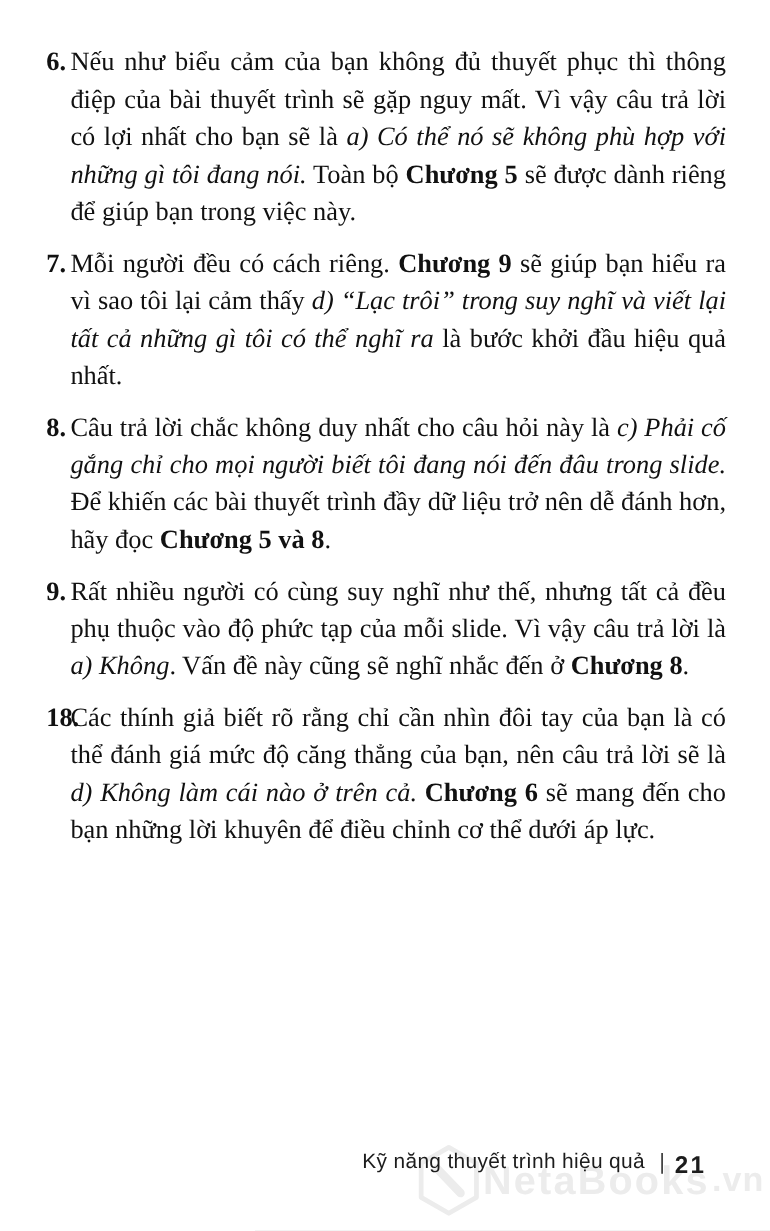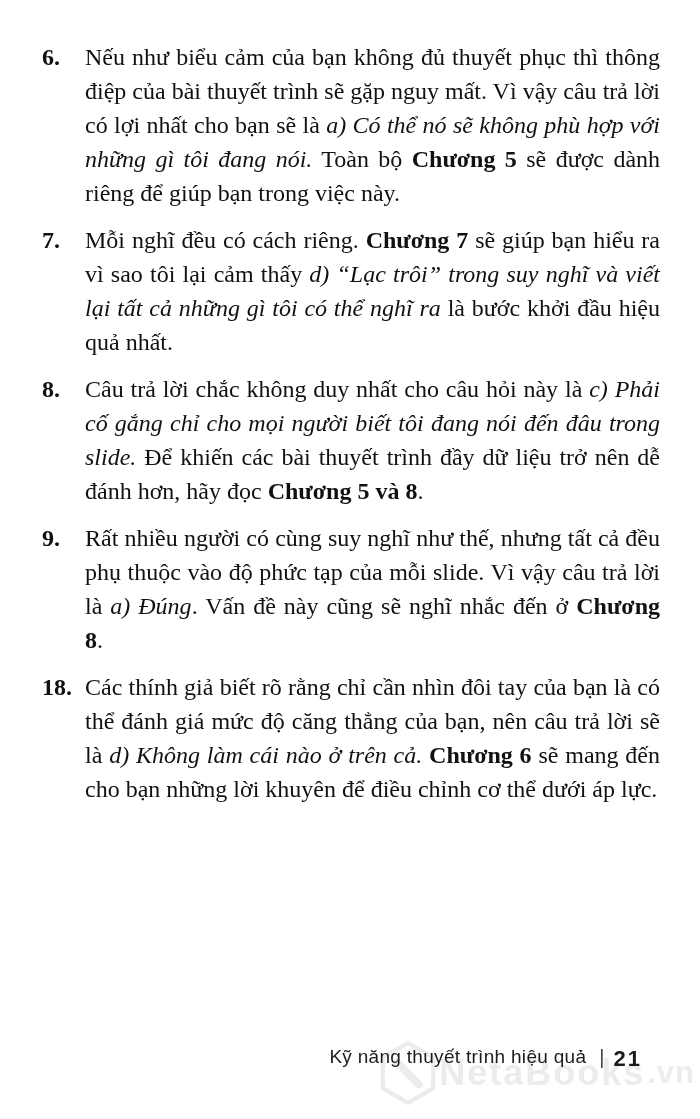--- a/index.html
+++ b/index.html
@@ -28,21 +28,21 @@
     line-height: 34px;
   }
   .item-number {
     position: absolute;
     left: 0;
     top: 0;
     width: 41px;
     font-weight: bold;
   }
   .item-body {
-    margin-left: 43px;
+    margin-left: 22px;
     text-align: justify;
     text-justify: inter-word;
   }
   .seg-roman { font-style: normal; font-weight: normal; }
   .seg-italic { font-style: italic; }
   .seg-bold { font-weight: bold; }
 
   
   .watermark {
     position: absolute;
@@ -108,31 +108,31 @@
   <div class="content">
     <ol class="qa-list">
 
       <li class="qa-item">
         <span class="item-number">6.</span>
         <div class="item-body"><span class="seg-roman">Nếu như biểu cảm của bạn không đủ thuyết phục thì thông điệp của bài thuyết trình sẽ gặp nguy mất. Vì vậy câu trả lời có lợi nhất cho bạn sẽ là </span><span class="seg-italic">a) Có thể nó sẽ không phù hợp với những gì tôi đang nói.</span><span class="seg-roman"> Toàn bộ </span><span class="seg-bold">Chương 5</span><span class="seg-roman"> sẽ được dành riêng để giúp bạn trong việc này.</span></div>
       </li>
 
       <li class="qa-item">
         <span class="item-number">7.</span>
-        <div class="item-body"><span class="seg-roman">Mỗi nghĩ đều có cách riêng. </span><span class="seg-bold">Chương 7</span><span class="seg-roman"> sẽ giúp bạn hiểu ra vì sao tôi lại cảm thấy </span><span class="seg-italic">d) “Lạc trôi” trong suy nghĩ và viết lại tất cả những gì tôi có thể nghĩ ra</span><span class="seg-roman"> là bước khởi đầu hiệu quả nhất.</span></div>
+        <div class="item-body"><span class="seg-roman">Mỗi người đều có cách riêng. </span><span class="seg-bold">Chương 9</span><span class="seg-roman"> sẽ giúp bạn hiểu ra vì sao tôi lại cảm thấy </span><span class="seg-italic">d) “Lạc trôi” trong suy nghĩ và viết lại tất cả những gì tôi có thể nghĩ ra</span><span class="seg-roman"> là bước khởi đầu hiệu quả nhất.</span></div>
       </li>
 
       <li class="qa-item">
         <span class="item-number">8.</span>
         <div class="item-body"><span class="seg-roman">Câu trả lời chắc không duy nhất cho câu hỏi này là </span><span class="seg-italic">c) Phải cố gắng chỉ cho mọi người biết tôi đang nói đến đâu trong slide.</span><span class="seg-roman"> Để khiến các bài thuyết trình đầy dữ liệu trở nên dễ đánh hơn, hãy đọc </span><span class="seg-bold">Chương 5 và 8</span><span class="seg-roman">.</span></div>
       </li>
 
       <li class="qa-item">
         <span class="item-number">9.</span>
-        <div class="item-body"><span class="seg-roman">Rất nhiều người có cùng suy nghĩ như thế, nhưng tất cả đều phụ thuộc vào độ phức tạp của mỗi slide. Vì vậy câu trả lời là </span><span class="seg-italic">a) Đúng</span><span class="seg-roman">. Vấn đề này cũng sẽ nghĩ nhắc đến ở </span><span class="seg-bold">Chương 8</span><span class="seg-roman">.</span></div>
+        <div class="item-body"><span class="seg-roman">Rất nhiều người có cùng suy nghĩ như thế, nhưng tất cả đều phụ thuộc vào độ phức tạp của mỗi slide. Vì vậy câu trả lời là </span><span class="seg-italic">a) Không</span><span class="seg-roman">. Vấn đề này cũng sẽ nghĩ nhắc đến ở </span><span class="seg-bold">Chương 8</span><span class="seg-roman">.</span></div>
       </li>
 
       <li class="qa-item">
         <span class="item-number">18.</span>
         <div class="item-body"><span class="seg-roman">Các thính giả biết rõ rằng chỉ cần nhìn đôi tay của bạn là có thể đánh giá mức độ căng thẳng của bạn, nên câu trả lời sẽ là </span><span class="seg-italic">d) Không làm cái nào ở trên cả.</span><span class="seg-roman"> </span><span class="seg-bold">Chương 6</span><span class="seg-roman"> sẽ mang đến cho bạn những lời khuyên để điều chỉnh cơ thể dưới áp lực.</span></div>
       </li>
 
     </ol>
   </div>
 

